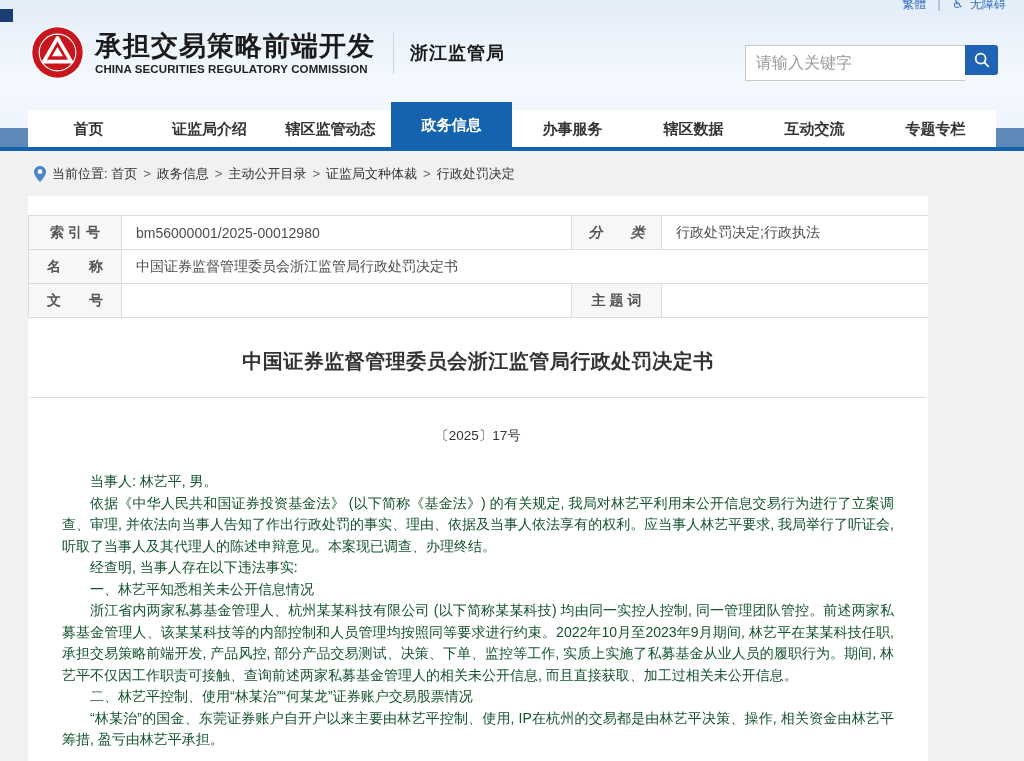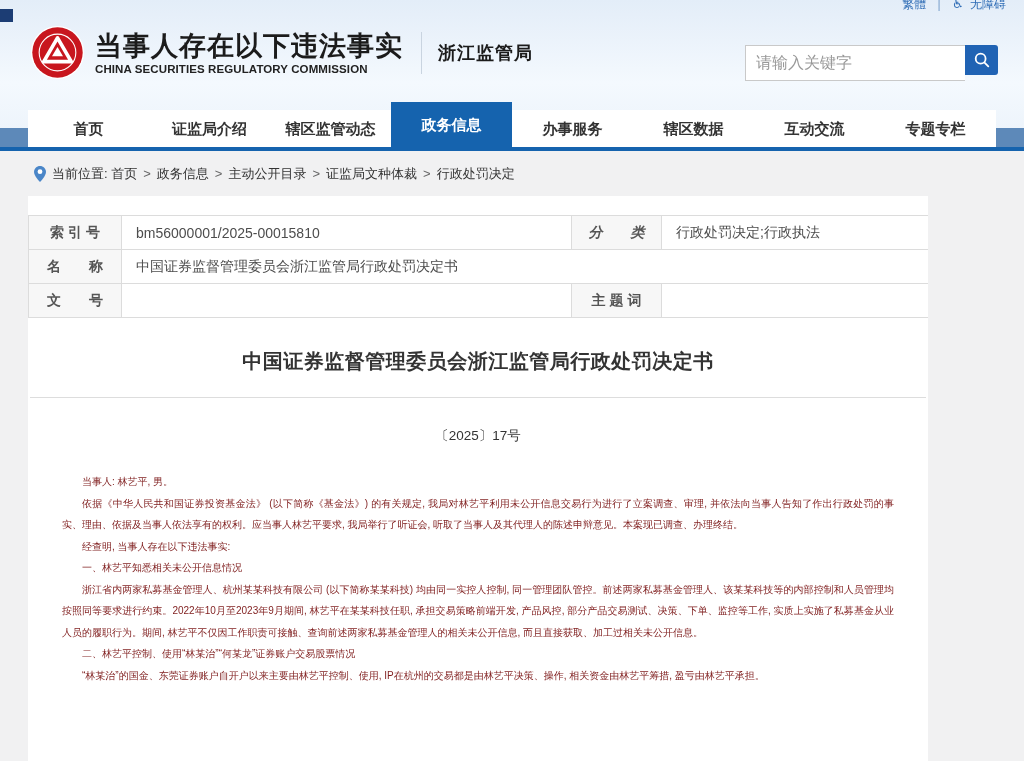--- a/index.html
+++ b/index.html
@@ -75,21 +75,21 @@
   .info-table td { border:1px solid #dcdcdc; height:34px; font-size:14px; padding:0 14px; color:#4d4d4d; }
   td.lbl { background:#f7f7f7; text-align:center; font-weight:bold; color:#555; padding:0 4px; white-space:nowrap; }
   .col-l1 { width:93px; } .col-v1 { width:450px; } .col-l2 { width:90px;font-style:italic; } .col-v2 { width:267px; }
 
   .doc-title { text-align:center; font-size:20px; font-weight:bold; color:#333; margin-top:30px; letter-spacing:0.5px; }
   .title-rule { border:none; border-top:1px solid #ddd; margin:22px 2px 0; }
   .doc-no { text-align:center; font-size:13.5px; color:#333; margin-top:29px; }
 
   .doc-body { padding:26px 34px 0; }
   .doc-body p {
-    font-size:10px; line-height:21.5px; color:#7f1d1d;
+    font-size:14px; line-height:21.5px; color:#14532d;
     text-indent:2em; text-align:justify;
   }
 </style>
 </head>
 <body>
 
 <div class="page">
 
   <div class="header-area">
     <div class="corner-square"></div>
@@ -103,21 +103,21 @@
 
     <div class="brand">
       <svg class="logo" viewBox="0 0 60 60">
         <circle cx="30" cy="30" r="29" fill="#ffffff"></circle>
         <circle cx="30" cy="30" r="27.5" fill="#c8161e"></circle>
         <circle cx="30" cy="30" r="20" fill="none" stroke="#ffffff" stroke-width="1.2"></circle>
         <path d="M30 14 L45 40 L15 40 Z" fill="none" stroke="#ffffff" stroke-width="4" stroke-linejoin="round"></path>
         <path d="M30 24 L36 34 L24 34 Z" fill="#ffffff"></path>
       </svg>
       <div class="org">
-        <div class="org-cn">当事人存在以下违法事实</div>
+        <div class="org-cn">承担交易策略前端开发</div>
         <div class="org-en">CHINA SECURITIES REGULATORY COMMISSION</div>
       </div>
       <div class="brand-divider"></div>
       <div class="bureau">浙江监管局</div>
     </div>
 
     <div class="search">
       <input type="text" placeholder="请输入关键字" style="">
       <button class="search-btn">
         <svg width="18" height="18" viewBox="0 0 20 20">
@@ -162,21 +162,21 @@
     <span class="crumb-sep">&gt;</span>
     <a class="crumb">行政处罚决定</a>
   </div>
 
   <div class="panel">
 
     <table class="info-table">
       <tbody>
           <tr>
         <td class="lbl col-l1">索 引 号</td>
-        <td class="val col-v1">bm56000001/2025-00015810</td>
+        <td class="val col-v1">bm56000001/2025-00012980</td>
         <td class="lbl col-l2">分　　类</td>
         <td class="val col-v2">行政处罚决定;行政执法</td>
       </tr>
       <tr>
         <td class="lbl">名　　称</td>
         <td class="val" colspan="3">中国证券监督管理委员会浙江监管局行政处罚决定书</td>
       </tr>
       <tr>
         <td class="lbl">文　　号</td>
         <td class="val"></td>

